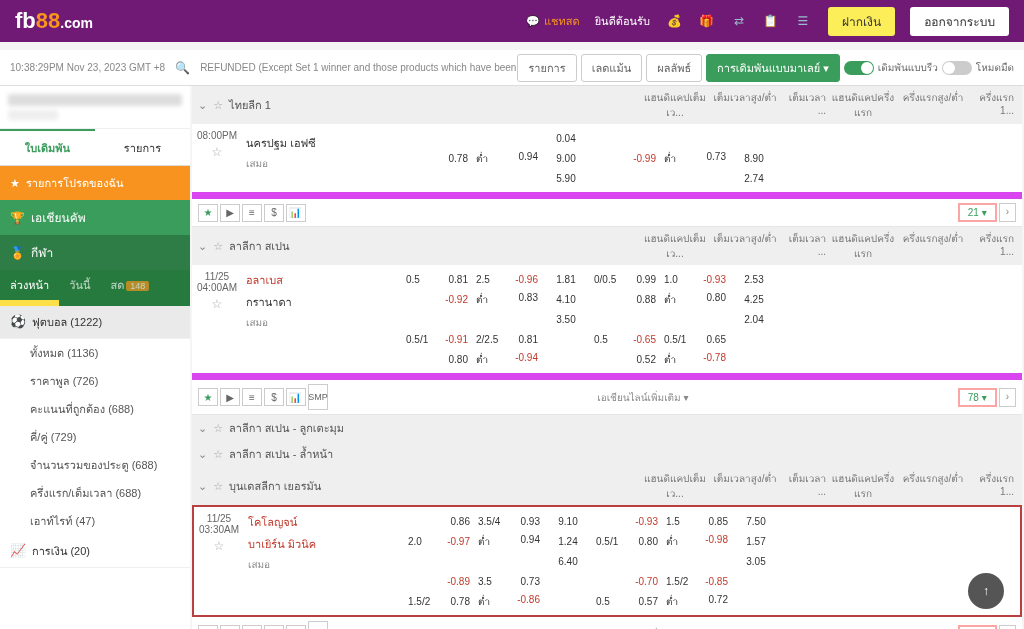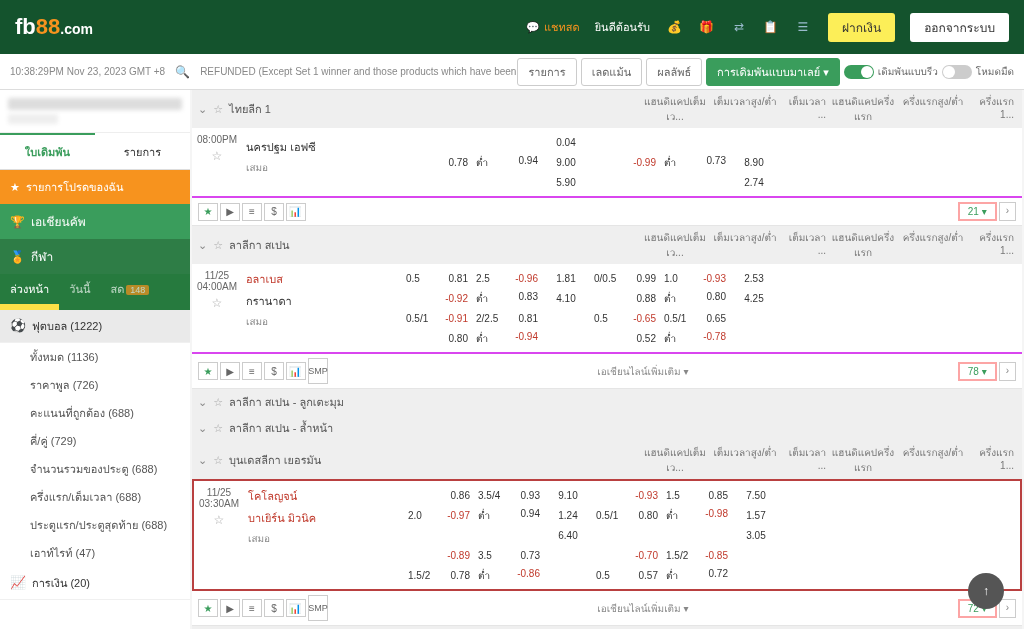--- a/index.html
+++ b/index.html
@@ -1,35 +1,35 @@
 <!DOCTYPE html>
 <html><head>
 <meta charset="utf-8">
 <style>
 * { margin: 0; padding: 0; box-sizing: border-box; font-family: Arial, sans-serif; }
 body { background: linear-gradient(135deg, #0a4d2e 0%, #0d5a35 50%, #0a4d2e 100%); min-height: 100vh; font-size: 12px; }
 .container { width: 1024px; margin: 0 auto; background: #f5f5f5; }
 
 
-.header { background: #14532d; height: 54px; display: flex; align-items: center; padding: 0 15px; justify-content: space-between; }
+.header { background: #701a75; height: 42px; display: flex; align-items: center; padding: 0 15px; justify-content: space-between; }
 .logo { color: #fff; font-size: 22px; font-weight: bold; }
 .logo .fb { color: #fff; }
 .logo .eight { color: #f7931e; }
 .logo .com { color: #fff; font-size: 14px; }
 .header-right { display: flex; align-items: center; gap: 15px; }
 .chat-btn { color: #f7931e; font-size: 11px; display: flex; align-items: center; gap: 4px; }
 .welcome { color: #fff; font-size: 11px; }
 .user-blur { background: #333; filter: blur(3px); width: 70px; height: 14px; border-radius: 3px; }
 .top-icons { display: flex; gap: 12px; }
 .top-icon { width: 20px; height: 20px; color: #9bc; display: flex; align-items: center; justify-content: center; }
 .deposit-btn { background: #fcee58; color: #333; padding: 5px 14px; border-radius: 3px; font-size: 12px; border: none; cursor: pointer; }
 .logout-btn { background: #fff; color: #333; padding: 5px 14px; border-radius: 3px; font-size: 12px; border: none; cursor: pointer; }
 
 
-.subheader { background: #fff; height: 36px; display: flex; align-items: center; padding: 15px 10px; border-bottom: 1px solid #ddd; justify-content: space-between; }
+.subheader { background: #fff; height: 36px; display: flex; align-items: center; padding: 15px 10px; border-bottom: 1px solid #ddd; justify-content: space-between; margin-top: 8px; }
 .datetime { color: #888; font-size: 10px; }
 .search-icon { color: #3a9d5c; margin: 0 10px; }
 .news-ticker { color: #888; font-size: 10px; flex: 1; overflow: hidden; white-space: nowrap; }
 .sub-tabs { display: flex; gap: 4px; align-items: center; }
 .sub-tab { padding: 4px 10px; border: 1px solid #ccc; border-radius: 3px; font-size: 11px; color: #666; background: #fff; cursor: pointer; }
 .sub-tab.dropdown { background: #3a9d5c; color: #fff; border-color: #3a9d5c; }
 .toggle-wrap { display: flex; align-items: center; gap: 4px; font-size: 10px; color: #666; }
 .toggle { width: 30px; height: 14px; background: #3a9d5c; border-radius: 7px; position: relative; }
 .toggle.off { background: #ccc; }
 .toggle::after { content: ''; position: absolute; width: 12px; height: 12px; background: #fff; border-radius: 50%; top: 1px; left: 17px; }
@@ -60,21 +60,21 @@
 
 .content { flex: 1; background: #f5f5f5; padding: 0 2px; }
 .league-row { background: #efefef; display: flex; align-items: center; padding: 4px 6px; font-size: 11px; color: #555; }
 .league-row .chev { margin-right: 6px; cursor: pointer; color: #888; }
 .league-row .star { margin-right: 6px; color: #aaa; cursor: pointer; }
 .col-headers { display: flex; margin-left: auto; gap: 0; }
 .col-h { width: 60px; text-align: center; font-size: 10px; color: #777; padding: 0 2px; }
 .col-h.w70 { width: 70px; }
 .col-h.w50 { width: 48px; text-align: right; }
 
-.match-block { background: #fff; display: flex; border-bottom: 2px solid #d946ef; padding: 4px 0; }
+.match-block { background: #fff; display: flex; border-bottom: 7px solid #d946ef; padding: 4px 0; }
 .match-block.highlight { border: 2px solid #b94040; }
 .time-col { width: 50px; text-align: center; padding-top: 2px; }
 .time-txt { font-size: 10px; color: #666; }
 .teams-col { width: 160px; padding-left: 4px; }
 .team { font-size: 11px; color: #333; padding: 2px 0; cursor: pointer; }
 .team.away { color: #c0392b; }
 .team.home { color: #c0392b; }
 .team.home2 { color: #333; }
 .draw-txt { font-size: 10px; color: #888; padding: 2px 0; }
 .odds-grid { flex: 1; }
@@ -169,21 +169,20 @@
           <div class="sport-item selected">
             <span class="icon">⚽</span>
             <span>ฟุตบอล (1222)</span>
           </div>
           <div class="sub-item">ทั้งหมด (1136)</div>
           <div class="sub-item">ราคาพูล (726)</div>
           <div class="sub-item">คะแนนที่ถูกต้อง (688)</div>
           <div class="sub-item">คี่/คู่ (729)</div>
           <div class="sub-item">จำนวนรวมของประตู (688)</div>
           <div class="sub-item">ครึ่งแรก/เต็มเวลา (688)</div>
-          <div class="sub-item">ประตูแรก/ประตูสุดท้าย (688)</div>
           <div class="sub-item">เอาท์ไรท์ (47)</div>
           <div class="sport-item">
             <span class="icon">📈</span>
             <span>การเงิน (20)</span>
           </div>
         </div>
 
     </div>
 
     <div class="content" id="content-area">
@@ -369,20 +368,44 @@
               <div class="odds-cell w70">
                 <span class="hdp">ต่ำ</span>
                 <span class="odd-val ">0.80</span>
               </div>
               <div class="odds-cell w50">
                 <span class="odd-single">4.25</span>
               </div>
             </div>
             <div class="odds-row">
               <div class="odds-cell w70">
+                <span class="hdp"></span>
+                <span class="odd-val "></span>
+              </div>
+              <div class="odds-cell w70">
+                <span class="hdp"></span>
+                <span class="odd-val "></span>
+              </div>
+              <div class="odds-cell w50">
+                <span class="odd-single">3.50</span>
+              </div>
+              <div class="odds-cell w70">
+                <span class="hdp"></span>
+                <span class="odd-val "></span>
+              </div>
+              <div class="odds-cell w70">
+                <span class="hdp"></span>
+                <span class="odd-val "></span>
+              </div>
+              <div class="odds-cell w50">
+                <span class="odd-single">2.04</span>
+              </div>
+            </div>
+            <div class="odds-row">
+              <div class="odds-cell w70">
                 <span class="hdp">0.5/1</span>
                 <span class="odd-val neg">-0.91</span>
               </div>
               <div class="odds-cell w70">
                 <span class="hdp">2/2.5</span>
                 <span class="odd-val ">0.81</span>
               </div>
               <div class="odds-cell w50">
                 <span class="odd-single"></span>
               </div>

